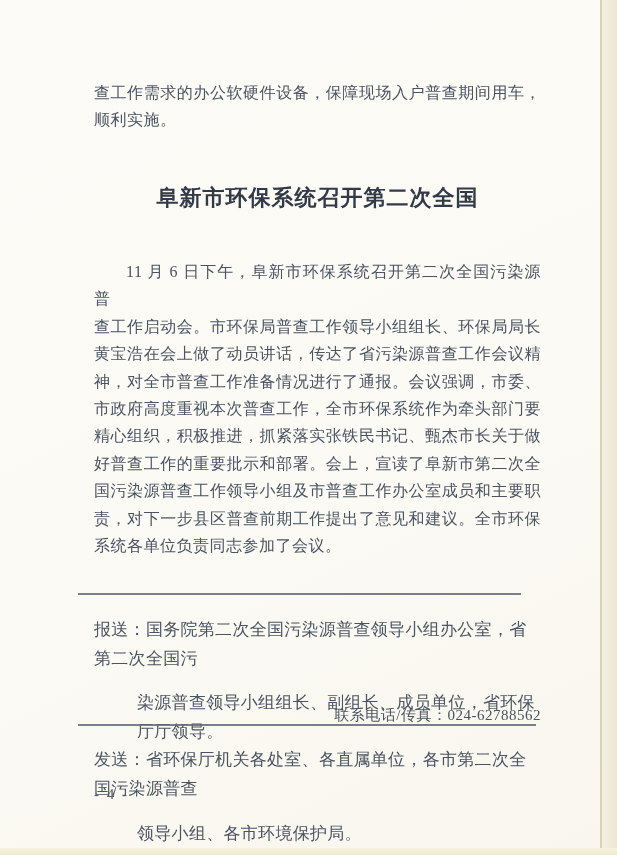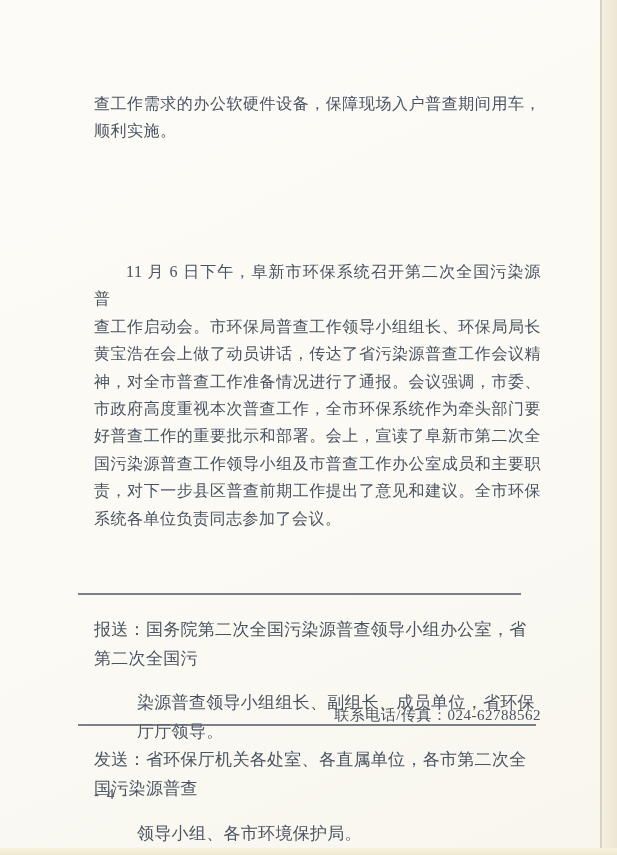--- a/index.html
+++ b/index.html
@@ -19,21 +19,21 @@
     border-left: 2px solid #d8d2bc;
   }
   .edge-bottom {
     position: absolute; left: 0; bottom: 0; width: 100%; height: 7px;
     background: linear-gradient(to bottom, #f6f2df, #efe9d0);
   }
   .col { position: absolute; left: 94px; width: 447px; }
   .txt { font-size: 16px; line-height: 27.4px; letter-spacing: 0.5px; }
   .fill { text-align: justify; text-align-last: justify; text-justify: inter-character; }
   .indent { text-indent: 32px; }
-  .intro   { top: 90px; }
+  .intro   { top: 79px; }
   .titleblk {
     top: 181px; text-align: center;
     font-size: 22px; line-height: 33px; font-weight: 700;
     letter-spacing: 1px; color: #323947;
   }
   .bodyblk { top: 258px; }
   .rule { position: absolute; left: 78px; height: 2px; background: #636a77; opacity: 0.85; }
   .rule1 { top: 593px; width: 443px; }
   .rule2 { top: 724px; width: 458px; }
   .dist { top: 616px; font-size: 17px; line-height: 28.6px; letter-spacing: 0.3px; }
@@ -45,28 +45,30 @@
 <body>
 
 <div class="page">
 
   <div class="col intro txt">
     <div class="fill">查工作需求的办公软硬件设备，保障现场入户普查期间用车，</div>
     <div>顺利实施。</div>
   </div>
 
   <div class="col titleblk">
+    <div>阜新市环保系统召开第二次全国</div>
   </div>
 
   <div class="col bodyblk txt">
     <div class="fill indent">11 月 6 日下午，阜新市环保系统召开第二次全国污染源普</div>
     <div class="fill">查工作启动会。市环保局普查工作领导小组组长、环保局局长</div>
     <div class="fill">黄宝浩在会上做了动员讲话，传达了省污染源普查工作会议精</div>
     <div class="fill">神，对全市普查工作准备情况进行了通报。会议强调，市委、</div>
     <div class="fill">市政府高度重视本次普查工作，全市环保系统作为牵头部门要</div>
+    <div class="fill">精心组织，积极推进，抓紧落实张铁民书记、甄杰市长关于做</div>
     <div class="fill">好普查工作的重要批示和部署。会上，宣读了阜新市第二次全</div>
     <div class="fill">国污染源普查工作领导小组及市普查工作办公室成员和主要职</div>
     <div class="fill">责，对下一步县区普查前期工作提出了意见和建议。全市环保</div>
     <div>系统各单位负责同志参加了会议。</div>
   </div>
 
   <div class="rule rule1"></div>
 
   <div class="col dist">
     <div>

